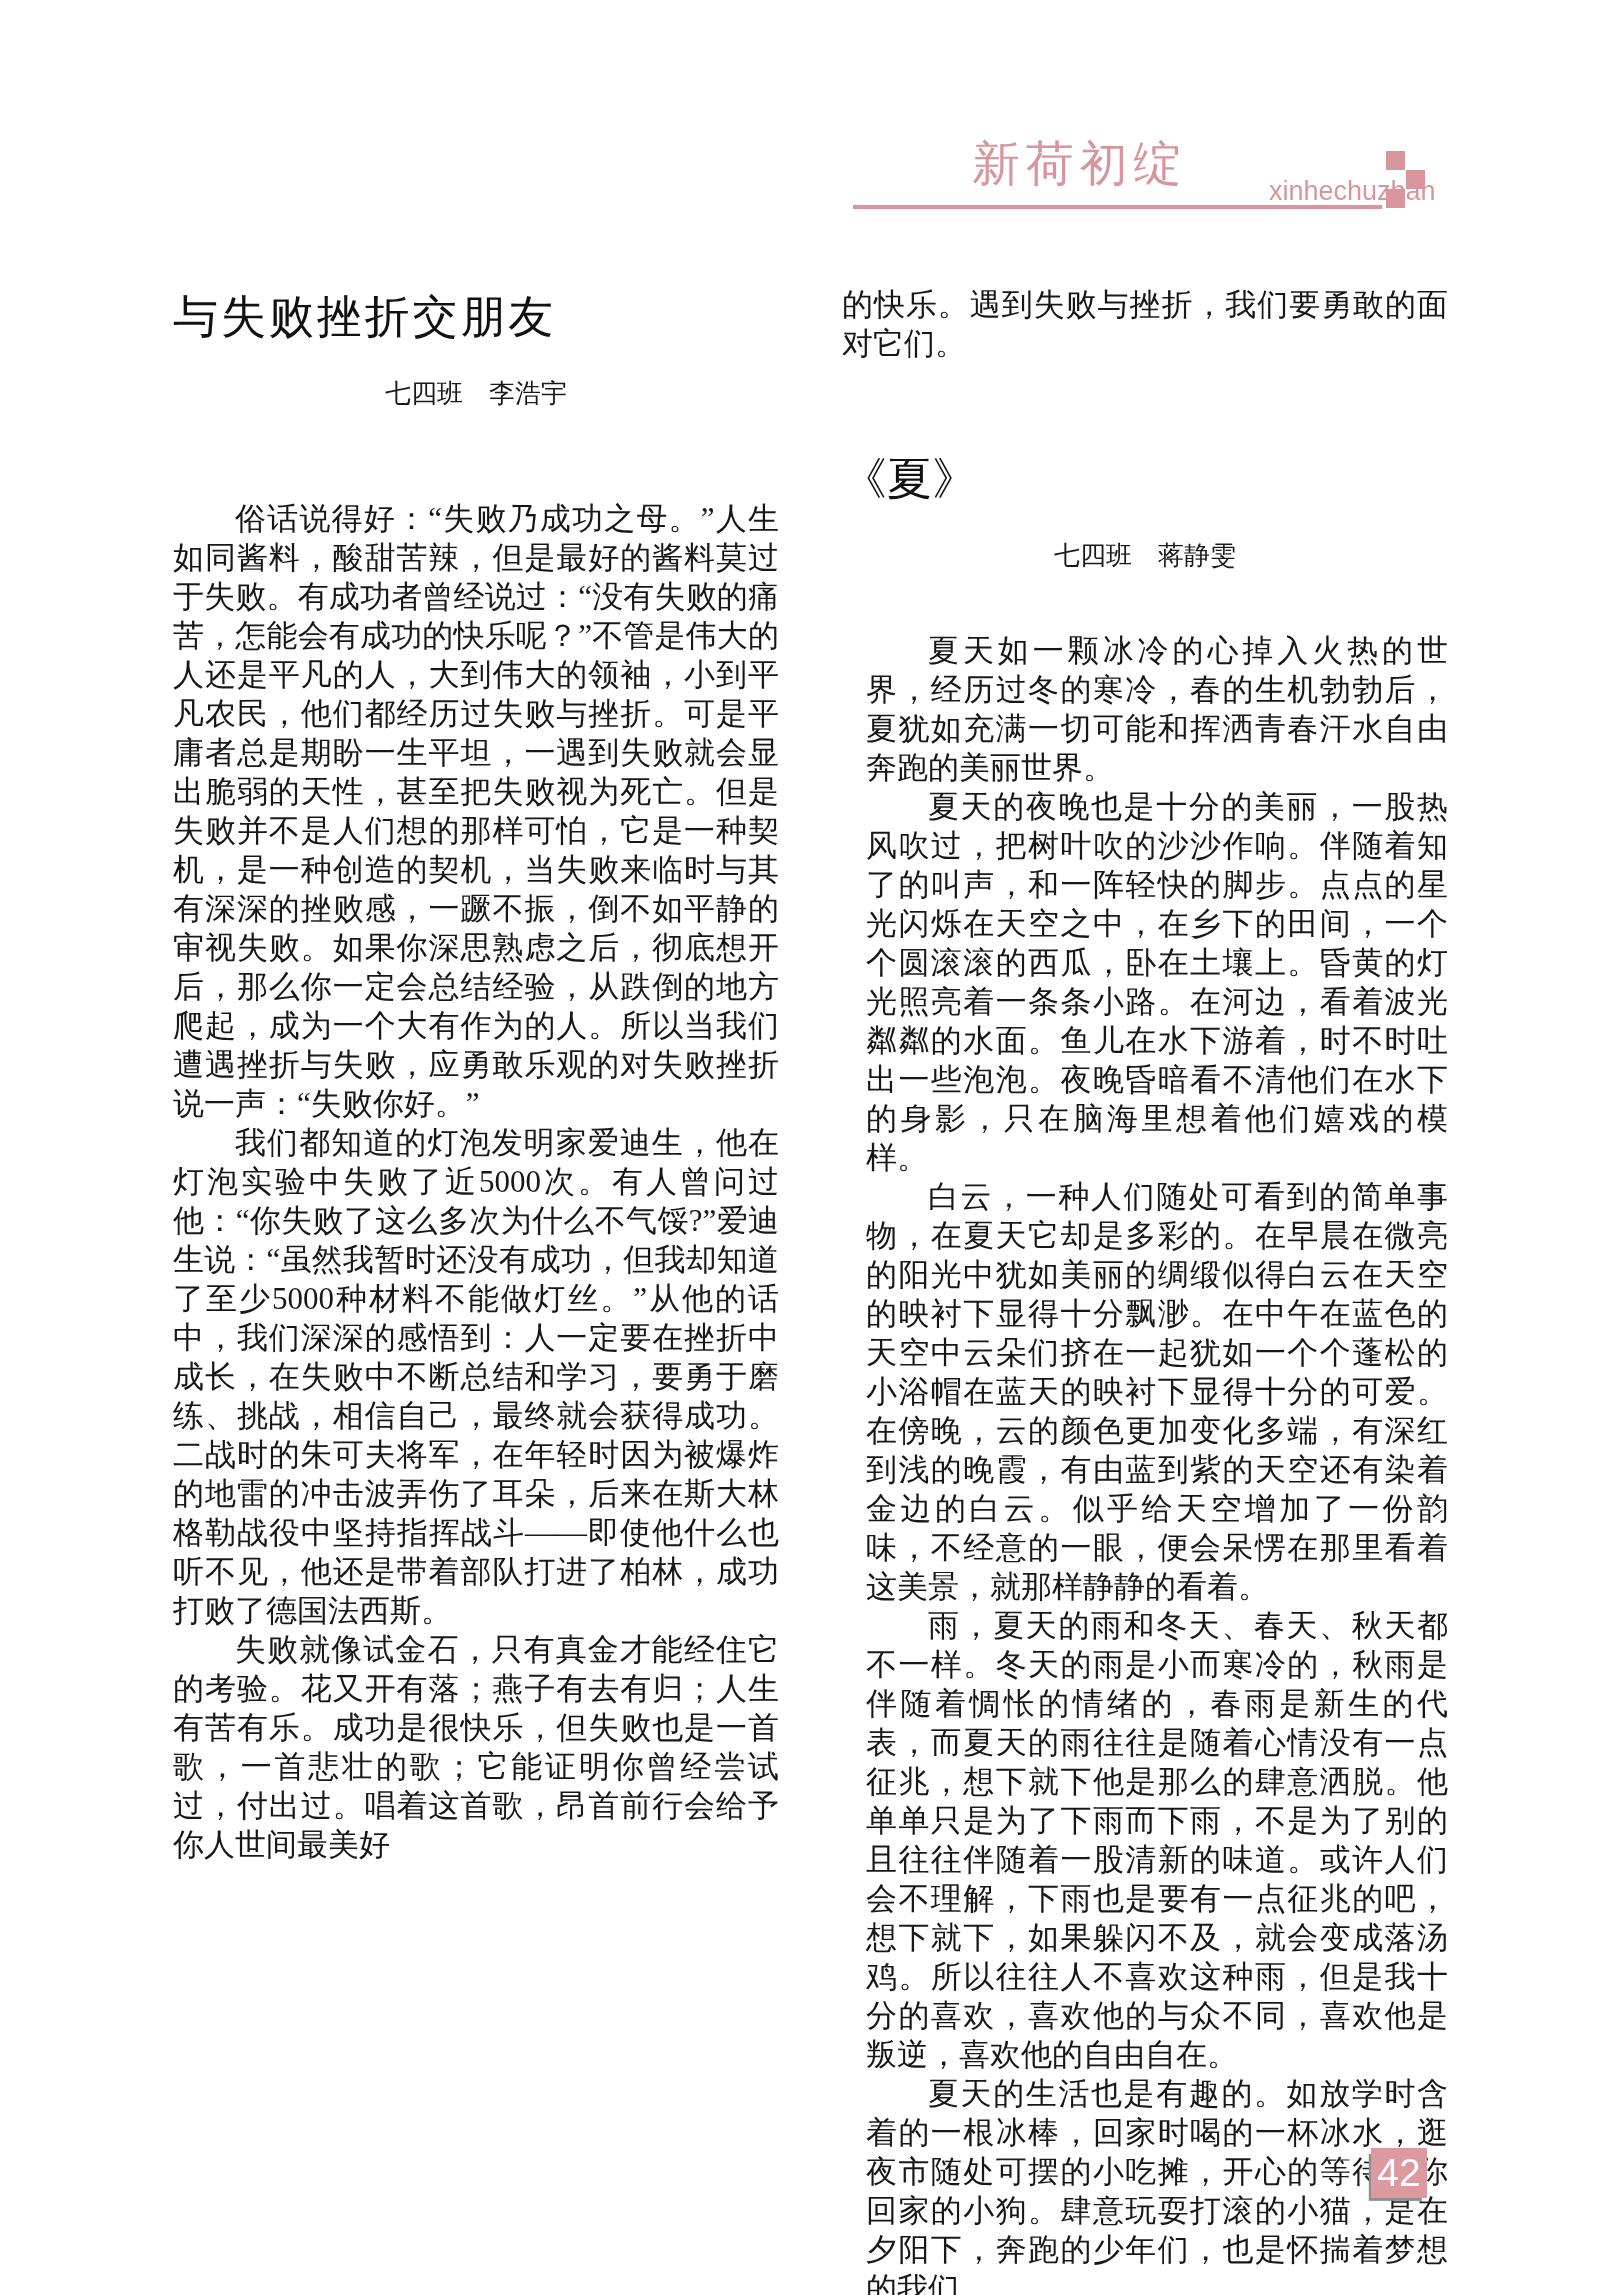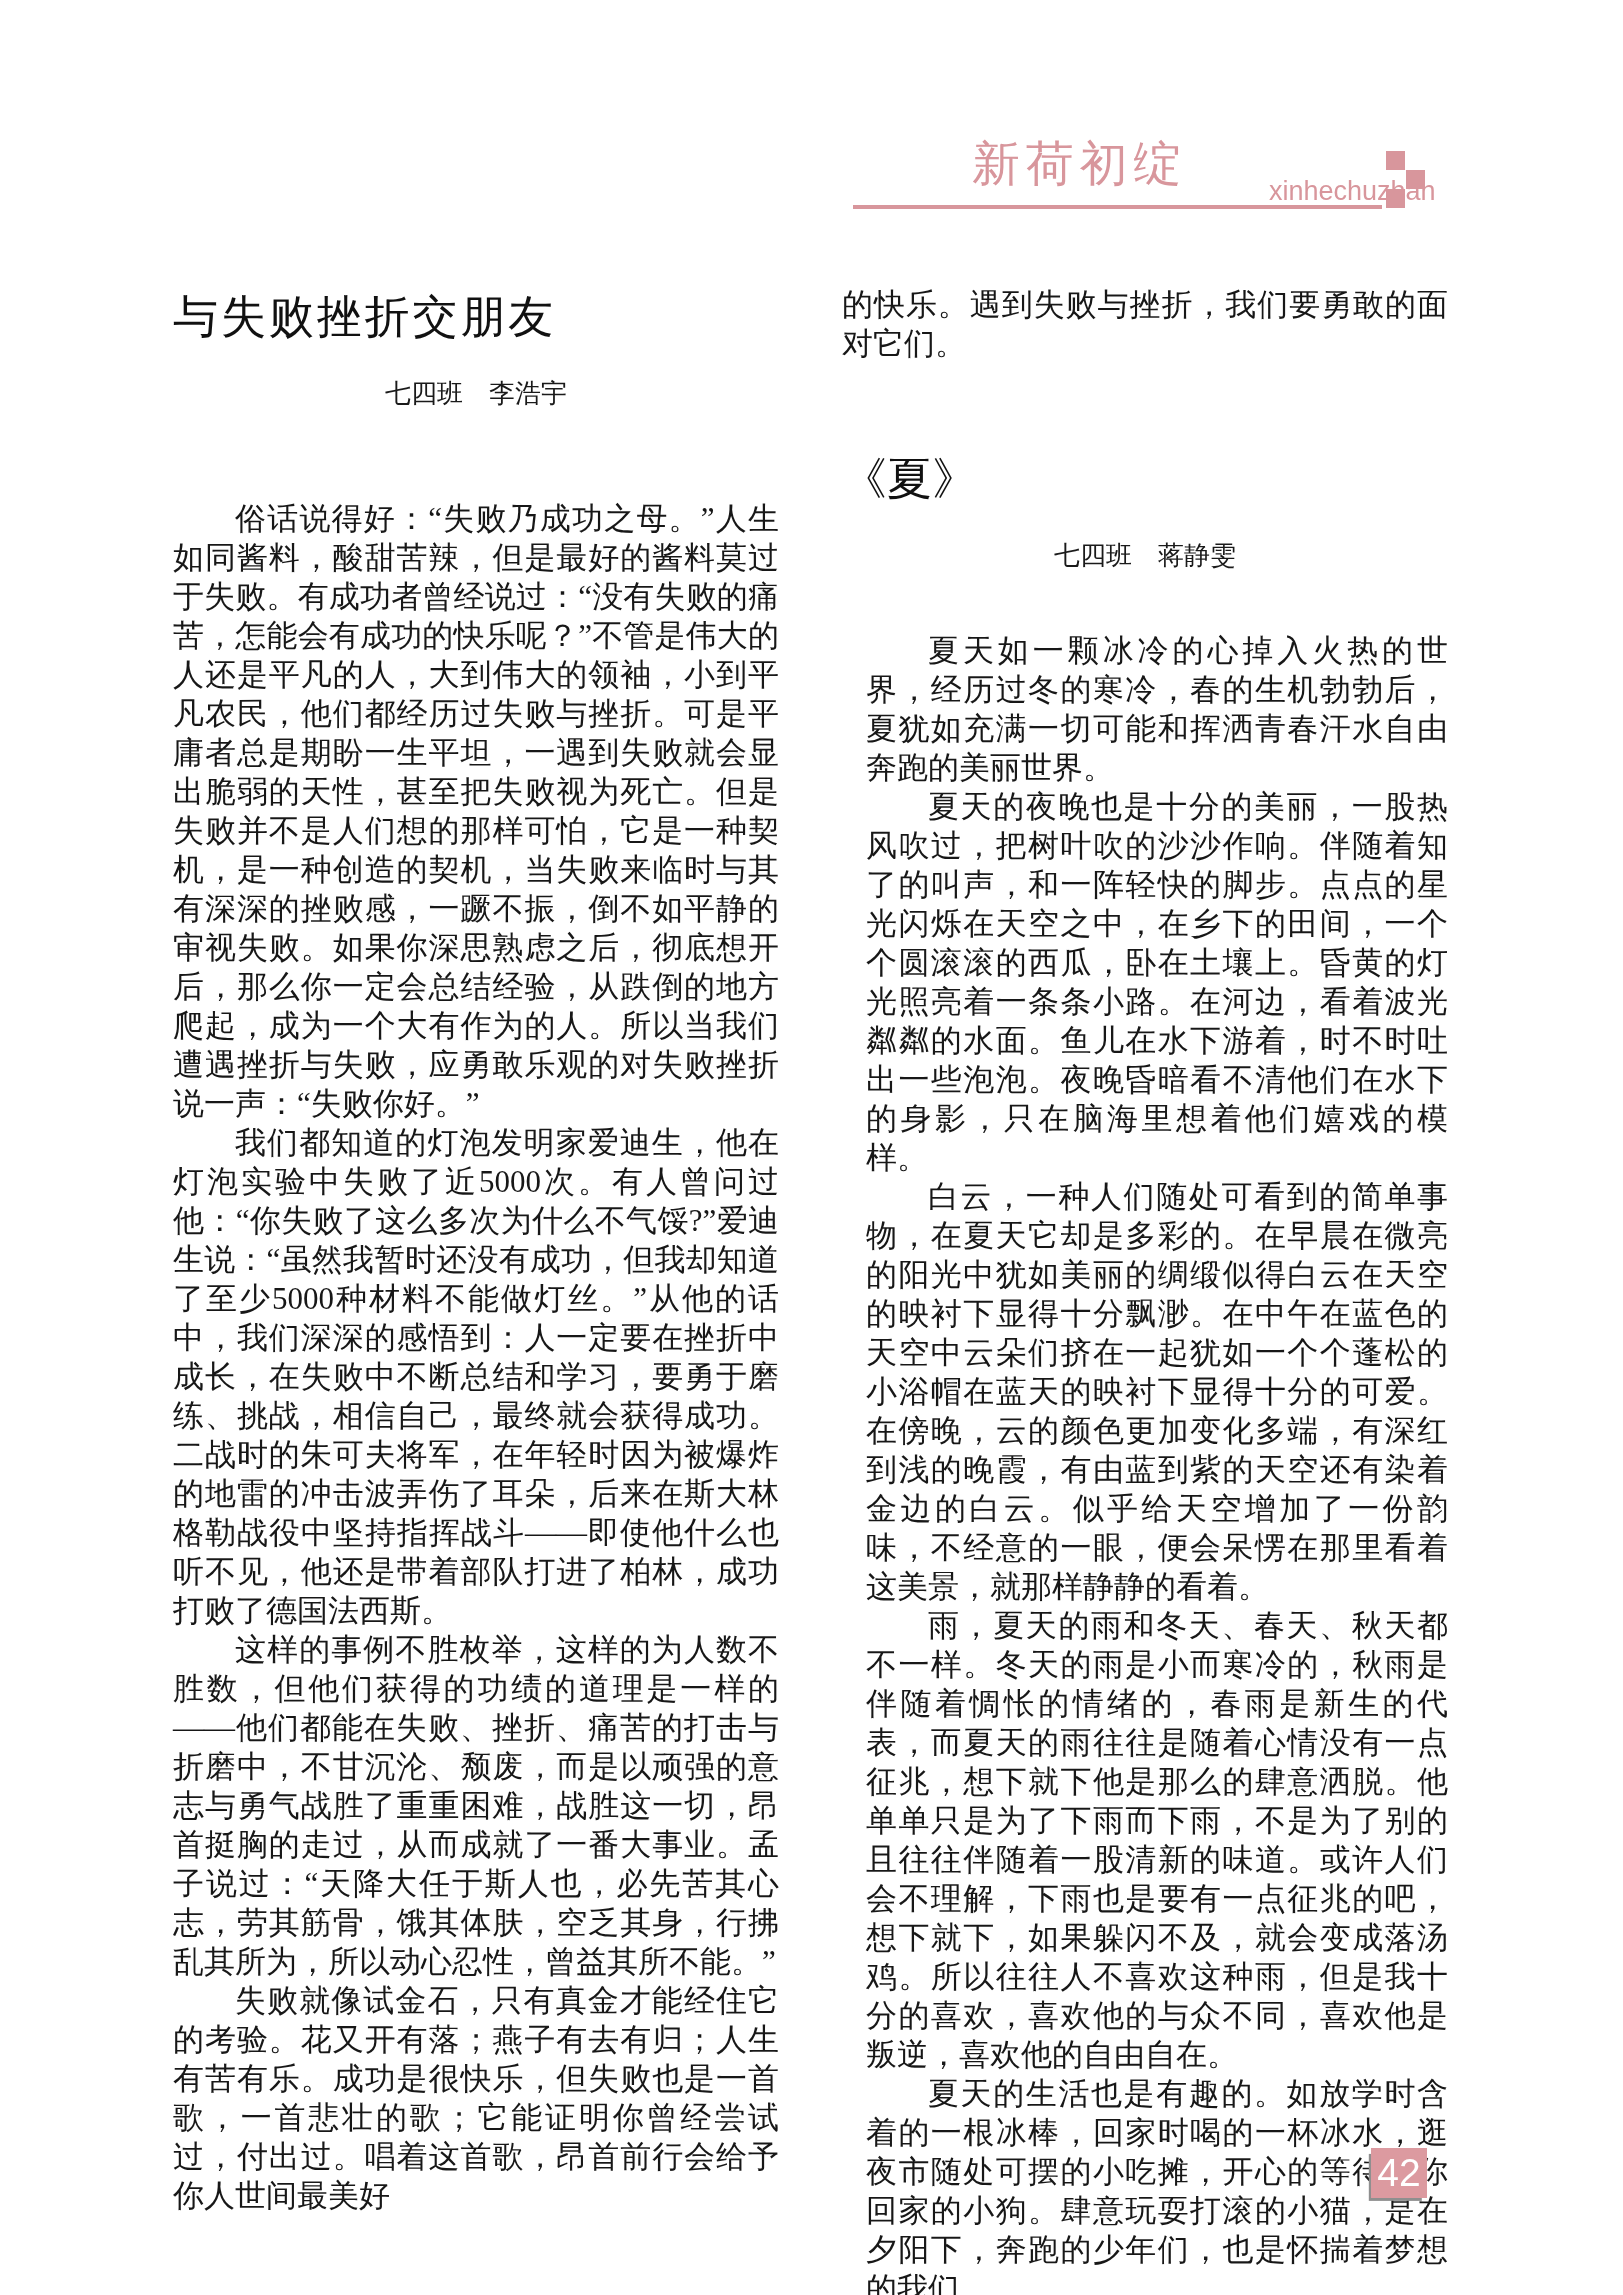--- a/index.html
+++ b/index.html
@@ -78,21 +78,20 @@
   <div class="sq sq2"></div>
   <div class="sq sq3"></div>
 </header>
 
 <section class="col col-left">
   <h1 class="article-title">与失败挫折交朋友</h1>
   <div class="author">七四班　李浩宇</div>
   <div class="body-text">
       <p class="para">俗话说得好：“失败乃成功之母。”人生如同酱料，酸甜苦辣，但是最好的酱料莫过于失败。有成功者曾经说过：“没有失败的痛苦，怎能会有成功的快乐呢？”不管是伟大的人还是平凡的人，大到伟大的领袖，小到平凡农民，他们都经历过失败与挫折。可是平庸者总是期盼一生平坦，一遇到失败就会显出脆弱的天性，甚至把失败视为死亡。但是失败并不是人们想的那样可怕，它是一种契机，是一种创造的契机，当失败来临时与其有深深的挫败感，一蹶不振，倒不如平静的审视失败。如果你深思熟虑之后，彻底想开后，那么你一定会总结经验，从跌倒的地方爬起，成为一个大有作为的人。所以当我们遭遇挫折与失败，应勇敢乐观的对失败挫折说一声：“失败你好。”</p>
       <p class="para">我们都知道的灯泡发明家爱迪生，他在灯泡实验中失败了近5000次。有人曾问过他：“你失败了这么多次为什么不气馁?”爱迪生说：“虽然我暂时还没有成功，但我却知道了至少5000种材料不能做灯丝。”从他的话中，我们深深的感悟到：人一定要在挫折中成长，在失败中不断总结和学习，要勇于磨练、挑战，相信自己，最终就会获得成功。二战时的朱可夫将军，在年轻时因为被爆炸的地雷的冲击波弄伤了耳朵，后来在斯大林格勒战役中坚持指挥战斗——即使他什么也听不见，他还是带着部队打进了柏林，成功打败了德国法西斯。</p>
-      <p class="para">这样的事例不胜枚举，这样的为人数不胜数，但他们获得的功绩的道理是一样的——他们都能在失败、挫折、痛苦的打击与折磨中，不甘沉沦、颓废，而是以顽强的意志与勇气战胜了重重困难，战胜这一切，昂首挺胸的走过，从而成就了一番大事业。孟子说过：“天降大任于斯人也，必先苦其心志，劳其筋骨，饿其体肤，空乏其身，行拂乱其所为，所以动心忍性，曾益其所不能。”</p>
       <p class="para">失败就像试金石，只有真金才能经住它的考验。花又开有落；燕子有去有归；人生有苦有乐。成功是很快乐，但失败也是一首歌，一首悲壮的歌；它能证明你曾经尝试过，付出过。唱着这首歌，昂首前行会给予你人世间最美好</p>
     </div>
 </section>
 
 <section class="col col-right">
   <p class="para no-indent">的快乐。遇到失败与挫折，我们要勇敢的面对它们。</p>
   <h1 class="article-title t2">《夏》</h1>
   <div class="author">七四班　蒋静雯</div>
   <div class="body-text">
       <p class="para">夏天如一颗冰冷的心掉入火热的世界，经历过冬的寒冷，春的生机勃勃后，夏犹如充满一切可能和挥洒青春汗水自由奔跑的美丽世界。</p>

